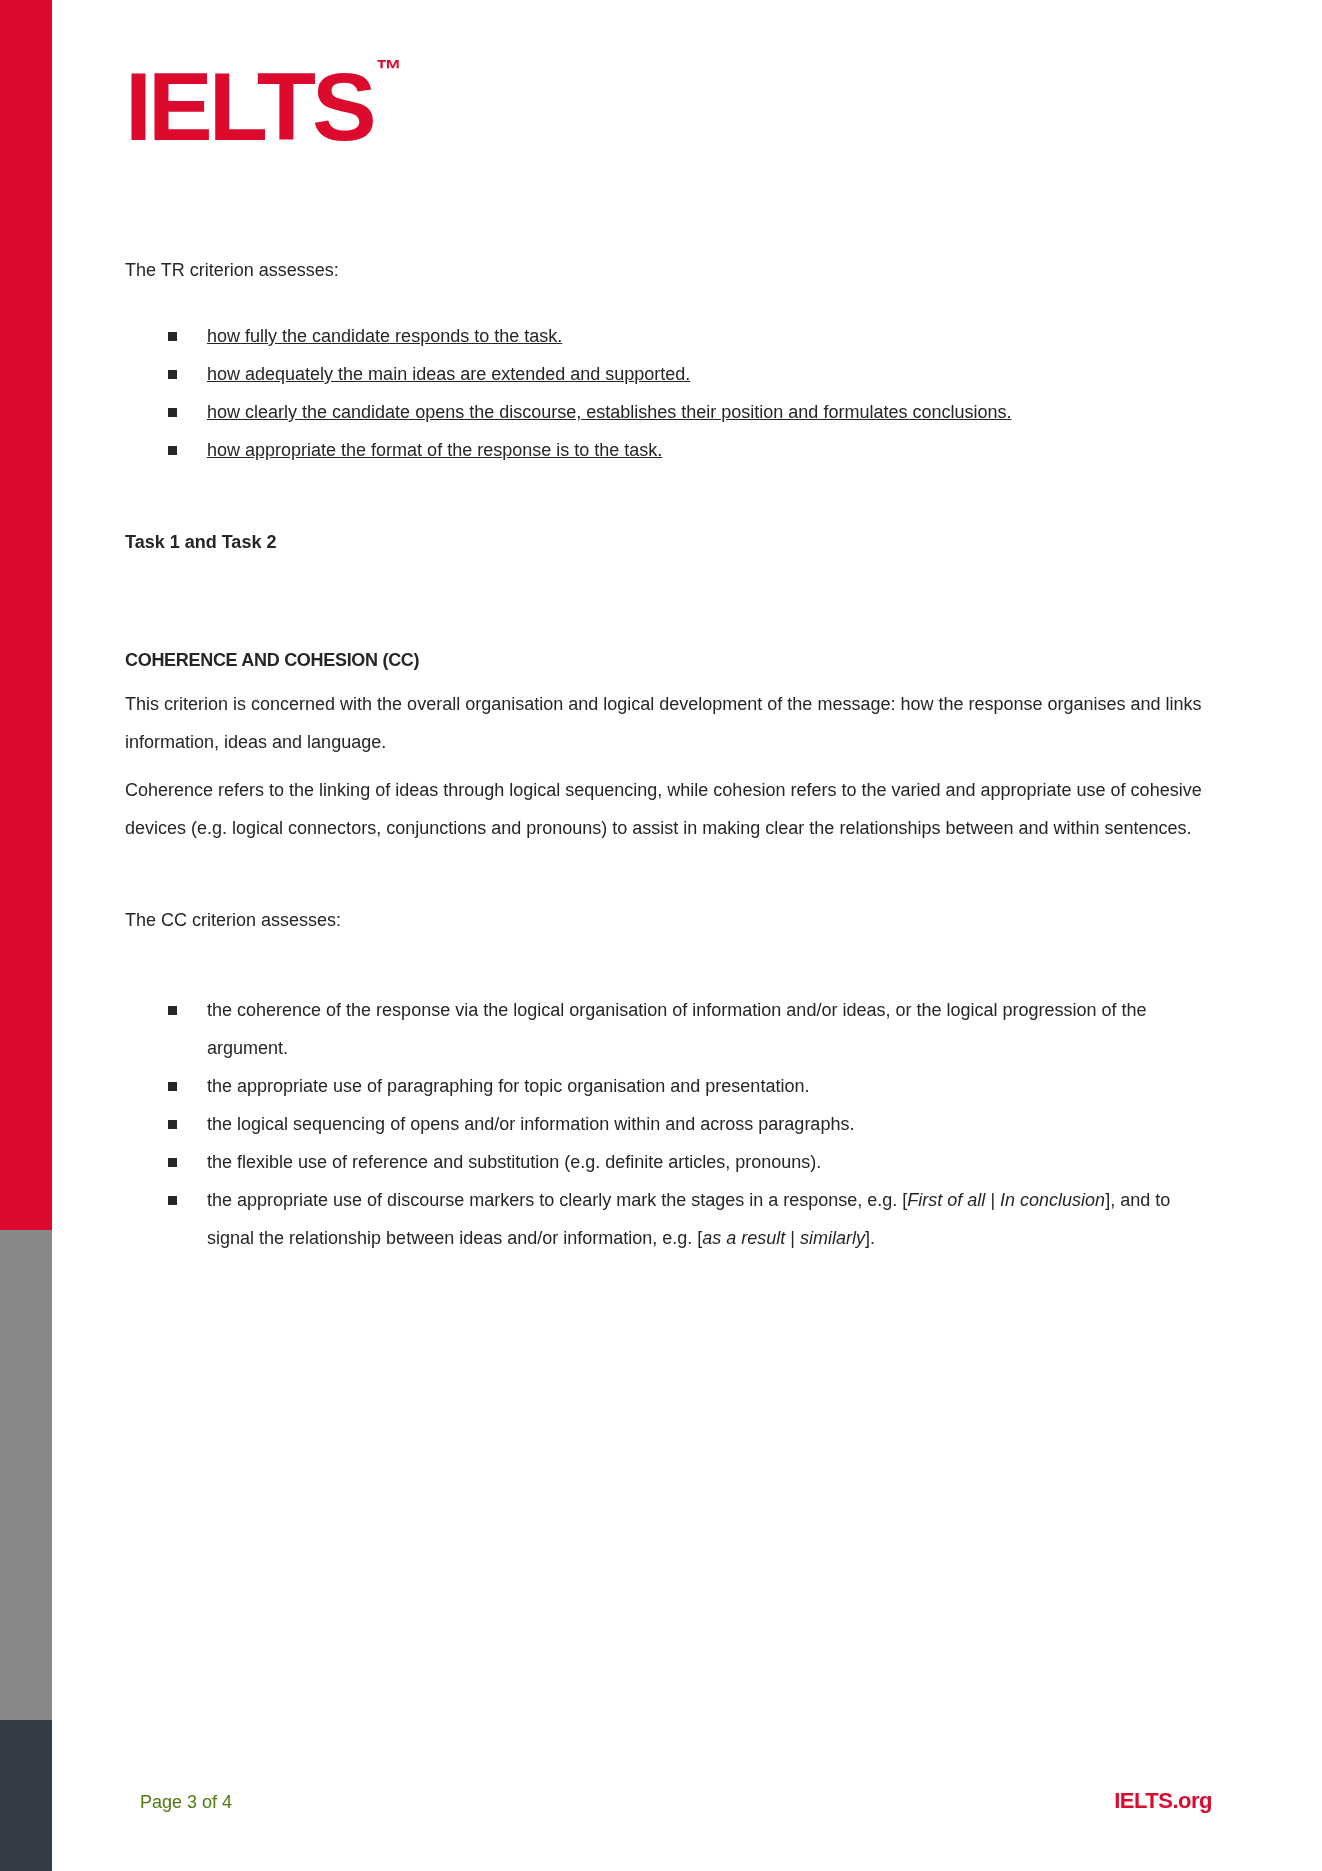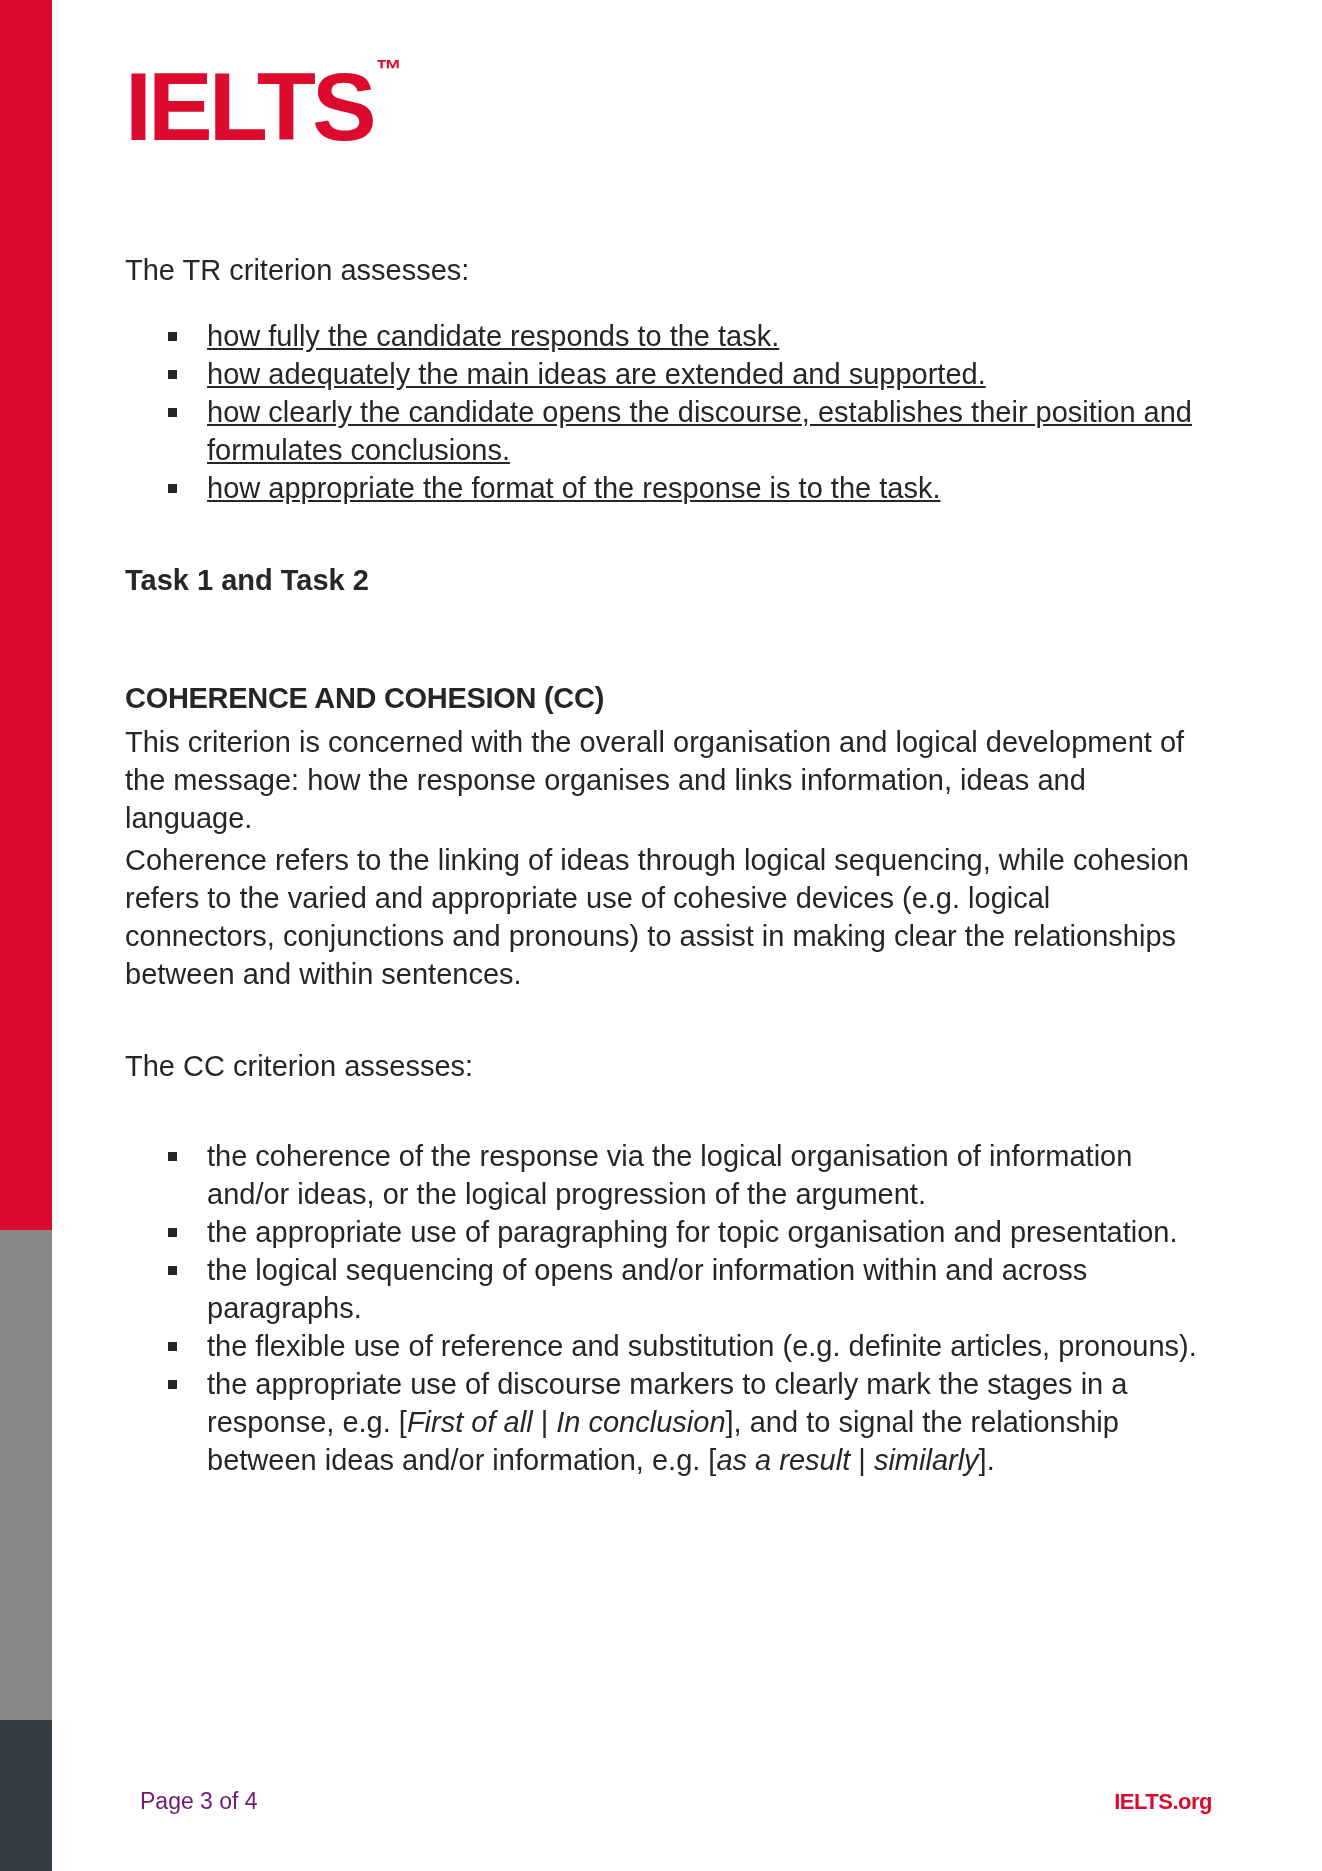--- a/index.html
+++ b/index.html
@@ -43,56 +43,56 @@
   }
   .logo sup {
     font-size: 26px;
     font-weight: 800;
     letter-spacing: 0;
     vertical-align: 62px;
     margin-left: 3px;
   }
 
   .lead, .para, .task-heading, .cc-heading, .bullet-list {
-    font-size: 29px;
+    font-size: 18px;
     line-height: 38px;
   }
 
   .lead-tr  { margin: 96px 0 0 0; }
   .bullet-list { list-style: none; margin: 0; padding: 0; }
   .list-tr  { margin-top: 28px; text-decoration: underline; }
   .bullet-list li { position: relative; padding-left: 82px; }
   .bullet-marker {
     position: absolute;
     left: 43px;
     top: 15px;
     width: 9px;
     height: 9px;
     background: var(--text-color);
   }
   .task-heading { margin: 54px 0 12px 0; font-weight: 700; }
   .cc-heading   { margin: 80px 0 0 0; font-weight: 700; letter-spacing: -0.3px; }
   .para1 { margin: 6px 0 0 0; }
-  .para2 { margin: 4px 0 0 0; }
+  .para2 { margin: 10px 0 0 0; }
   .lead-cc { margin: 54px 0 0 0; }
   .list-cc { margin-top: 52px; }
   .bullet-list em { }
 
   .footer {
     position: absolute;
     left: 140px;
     right: 110px;
     top: 1788px;
     display: flex;
     justify-content: space-between;
     align-items: baseline;
   }
   .page-num {
-    font-size: 23px;
-    color: #701a75;
+    font-size: 18px;
+    color: #4d7c0f;
   }
   .site-link {
     font-size: 22px;
     font-weight: 700;
     color: var(--brand-red);
     letter-spacing: -0.5px;
   }
 </style>
 </head>
 <body>

